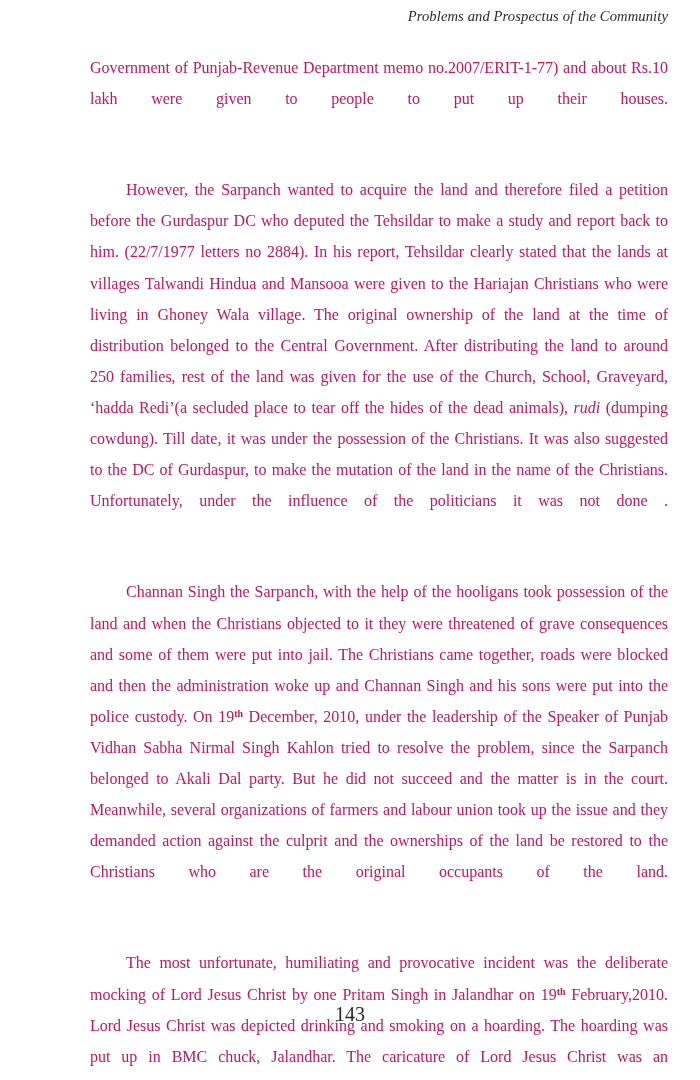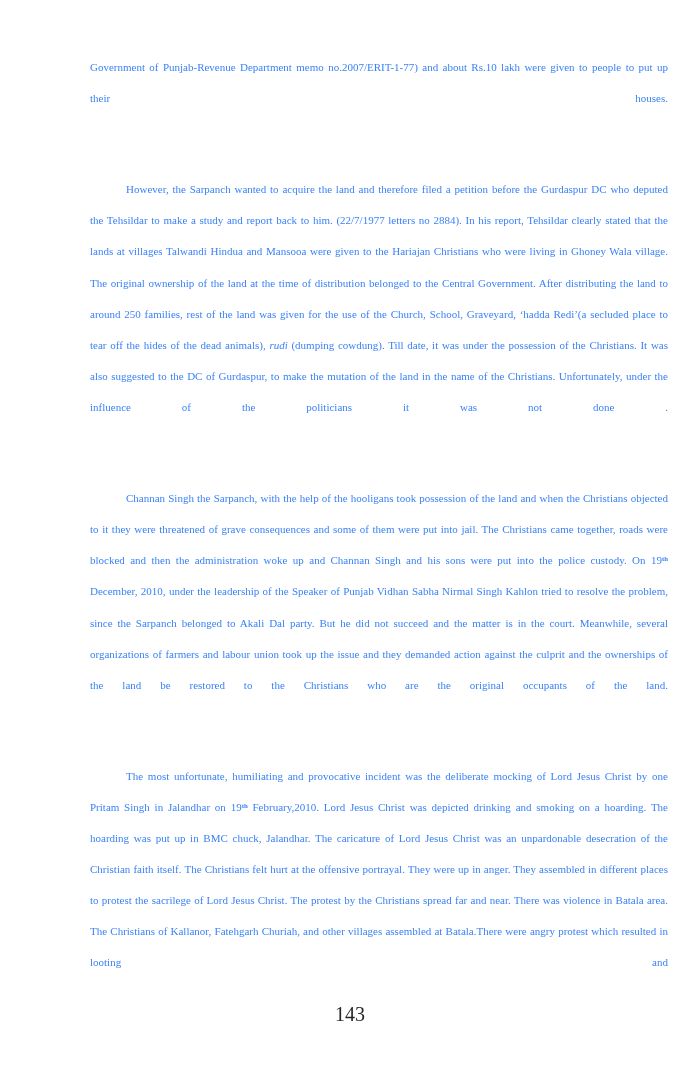--- a/index.html
+++ b/index.html
@@ -45,24 +45,24 @@
     position: absolute;
     top: 52px;
     left: 90px;
     width: 578px;
   }
 
   .para {
     margin: 0 0 0 0;
     text-align: justify;
     text-justify: inter-word;
-    font-size: 11px;
+    font-size: 16px;
     line-height: 31.1px;
     text-indent: 0;
-    color: #3b82f6;
+    color: #be185d;
     hyphens: none;
     word-spacing: 0.02em;
   }
   .para + .para {
     margin-top: 29px;
   }
   .para.indent {
     text-indent: 36px;
   }
   
@@ -90,20 +90,21 @@
     text-align: center;
     font-size: 20px;
     color: #272727;
   }
 </style>
 </head>
 <body style="background: rgb(255, 255, 255); color: rgb(35, 35, 35);">
 
 <div class="page">
 
+  <div class="running-head">Problems and Prospectus of the Community</div>
 
   <div class="textblock">
 
     <p class="para"><span>Government of Punjab-Revenue Department memo no.2007/ERIT-1-77) and about Rs.10 lakh were given to people to put up their houses.</span></p>
 
     <p class="para indent"><span>However, the Sarpanch wanted to acquire the land and therefore filed a petition before the Gurdaspur DC  who deputed the Tehsildar to make a study and report back to him. (22/7/1977 letters no 2884). In his report, Tehsildar clearly stated that the lands at villages Talwandi Hindua and Mansooa were given to the Hariajan Christians who were living in Ghoney Wala village. The original ownership of the land at the time of distribution belonged to the Central Government. After distributing the land to around 250 families, rest of the land was given for the use of the Church, School, Graveyard, ‘hadda Redi’(a secluded place to tear off the hides of the dead animals), </span><span class="ital">rudi</span><span> (dumping cowdung). Till date, it was under the possession of the Christians. It was also suggested to the DC of Gurdaspur, to make the mutation of the land in the name of the Christians. Unfortunately, under the influence of the politicians it was not done .</span></p>
 
     <p class="para indent"><span>Channan Singh the Sarpanch, with the help of the hooligans took possession of the land and when the Christians objected to it they were threatened of grave consequences and some of them were put into jail. The Christians came together, roads were blocked and then the administration woke up and Channan Singh and his sons were put into the police custody. On 19</span><sup>th</sup><span> December, 2010, under the leadership of the Speaker of Punjab Vidhan Sabha Nirmal Singh Kahlon tried to resolve the problem, since the Sarpanch belonged to Akali Dal party. But he did not succeed and the matter is in the court. Meanwhile, several organizations of farmers and labour union took up the issue and they demanded action against the culprit and the ownerships of the land be restored to the Christians who are the original occupants of the land.</span></p>
 
     <p class="para indent"><span>The most unfortunate, humiliating and provocative incident was the deliberate mocking of Lord Jesus Christ by one Pritam Singh in Jalandhar on 19</span><sup>th</sup><span> February,2010. Lord Jesus Christ was depicted drinking and smoking on a hoarding. The hoarding was put up in BMC chuck, Jalandhar. The caricature of Lord Jesus Christ was an unpardonable desecration of the Christian faith itself. The Christians felt hurt at the offensive portrayal. They were up in anger. They assembled in different places to protest the sacrilege of Lord Jesus Christ. The protest by the Christians spread far and near. There was violence in Batala area. The Christians of Kallanor, Fatehgarh Churiah, and other villages assembled at Batala.There were angry protest which resulted in looting and</span></p>

